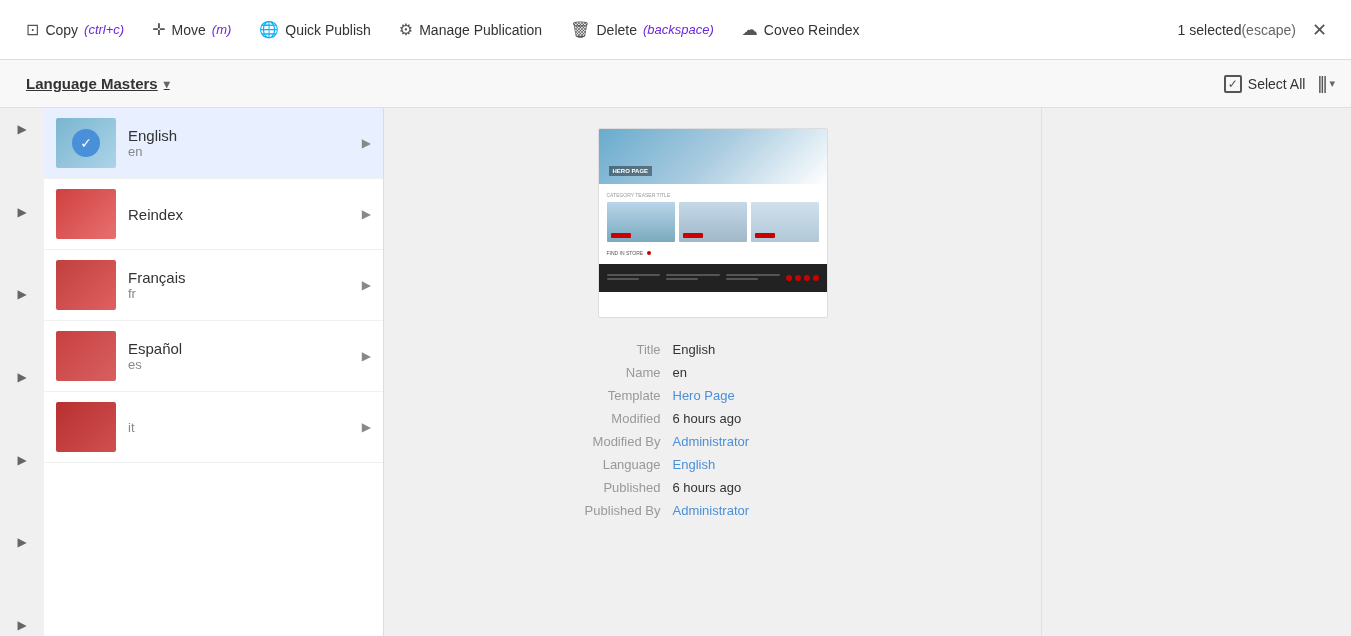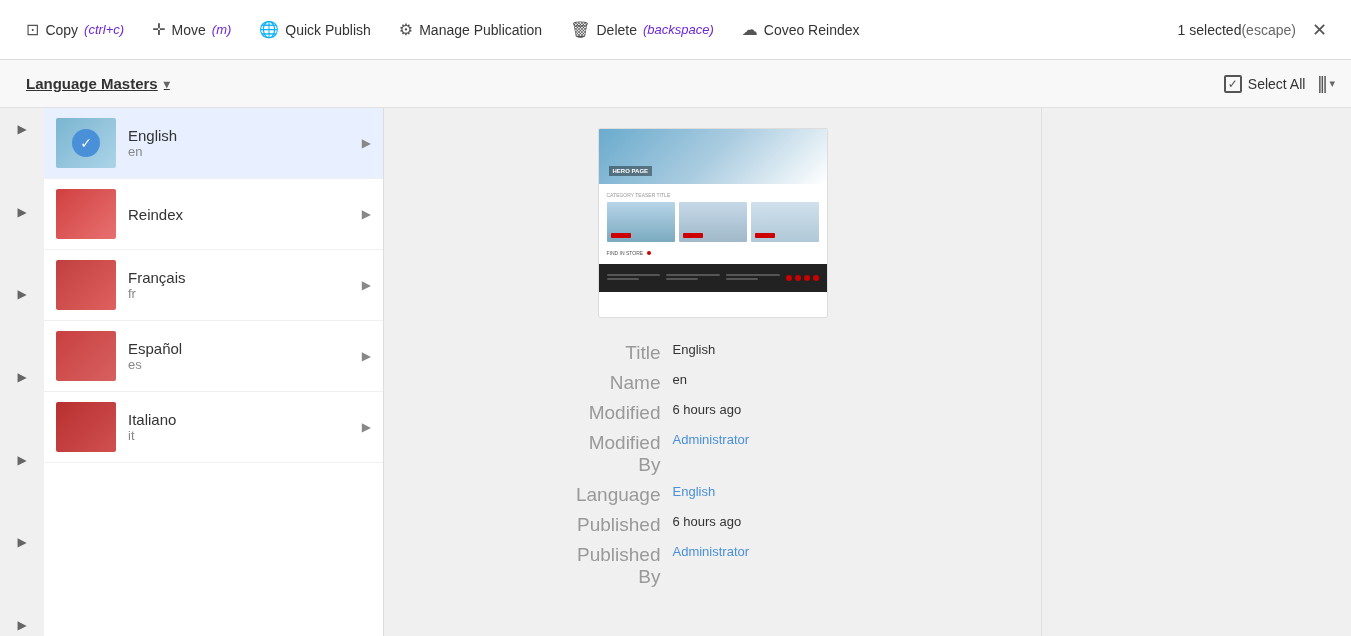--- a/index.html
+++ b/index.html
@@ -287,21 +287,21 @@
       max-width: 300px;
     }
     .detail-row {
       display: flex;
       padding: 4px 0;
     }
     .detail-label {
       width: 110px;
       text-align: right;
       color: #999;
-      font-size: 19px;
+      font-size: 13px;
       padding-right: 12px;
     }
     .detail-value {
       flex: 1;
       font-size: 13px;
       color: #333;
     }
     .detail-value.link { color: #4a90d9; cursor: pointer; }
 
     
@@ -423,21 +423,20 @@
         <div class="lang-code">es</div>
       </div>
       <span class="lang-chevron">▶</span>
     </div>
 
     <div class="lang-item">
       <div class="thumbnail">
         <div style="width:100%;height:100%;background:linear-gradient(135deg,#b83030,#d05050);"></div>
       </div>
       <div class="lang-info">
-        <div class="lang-name">Italiano</div>
         <div class="lang-code">it</div>
       </div>
       <span class="lang-chevron">▶</span>
     </div>
   </div>
 
   <div class="preview-area">
 
     <div class="preview-image">
       <div class="mock-hero">
@@ -486,20 +485,24 @@
     <div class="detail-table">
       <div class="detail-row">
         <span class="detail-label">Title</span>
         <span class="detail-value">English</span>
       </div>
       <div class="detail-row">
         <span class="detail-label">Name</span>
         <span class="detail-value">en</span>
       </div>
       <div class="detail-row">
+        <span class="detail-label">Template</span>
+        <span class="detail-value link">Hero Page</span>
+      </div>
+      <div class="detail-row">
         <span class="detail-label">Modified</span>
         <span class="detail-value">6 hours ago</span>
       </div>
       <div class="detail-row">
         <span class="detail-label">Modified By</span>
         <span class="detail-value link">Administrator</span>
       </div>
       <div class="detail-row">
         <span class="detail-label">Language</span>
         <span class="detail-value link">English</span>

